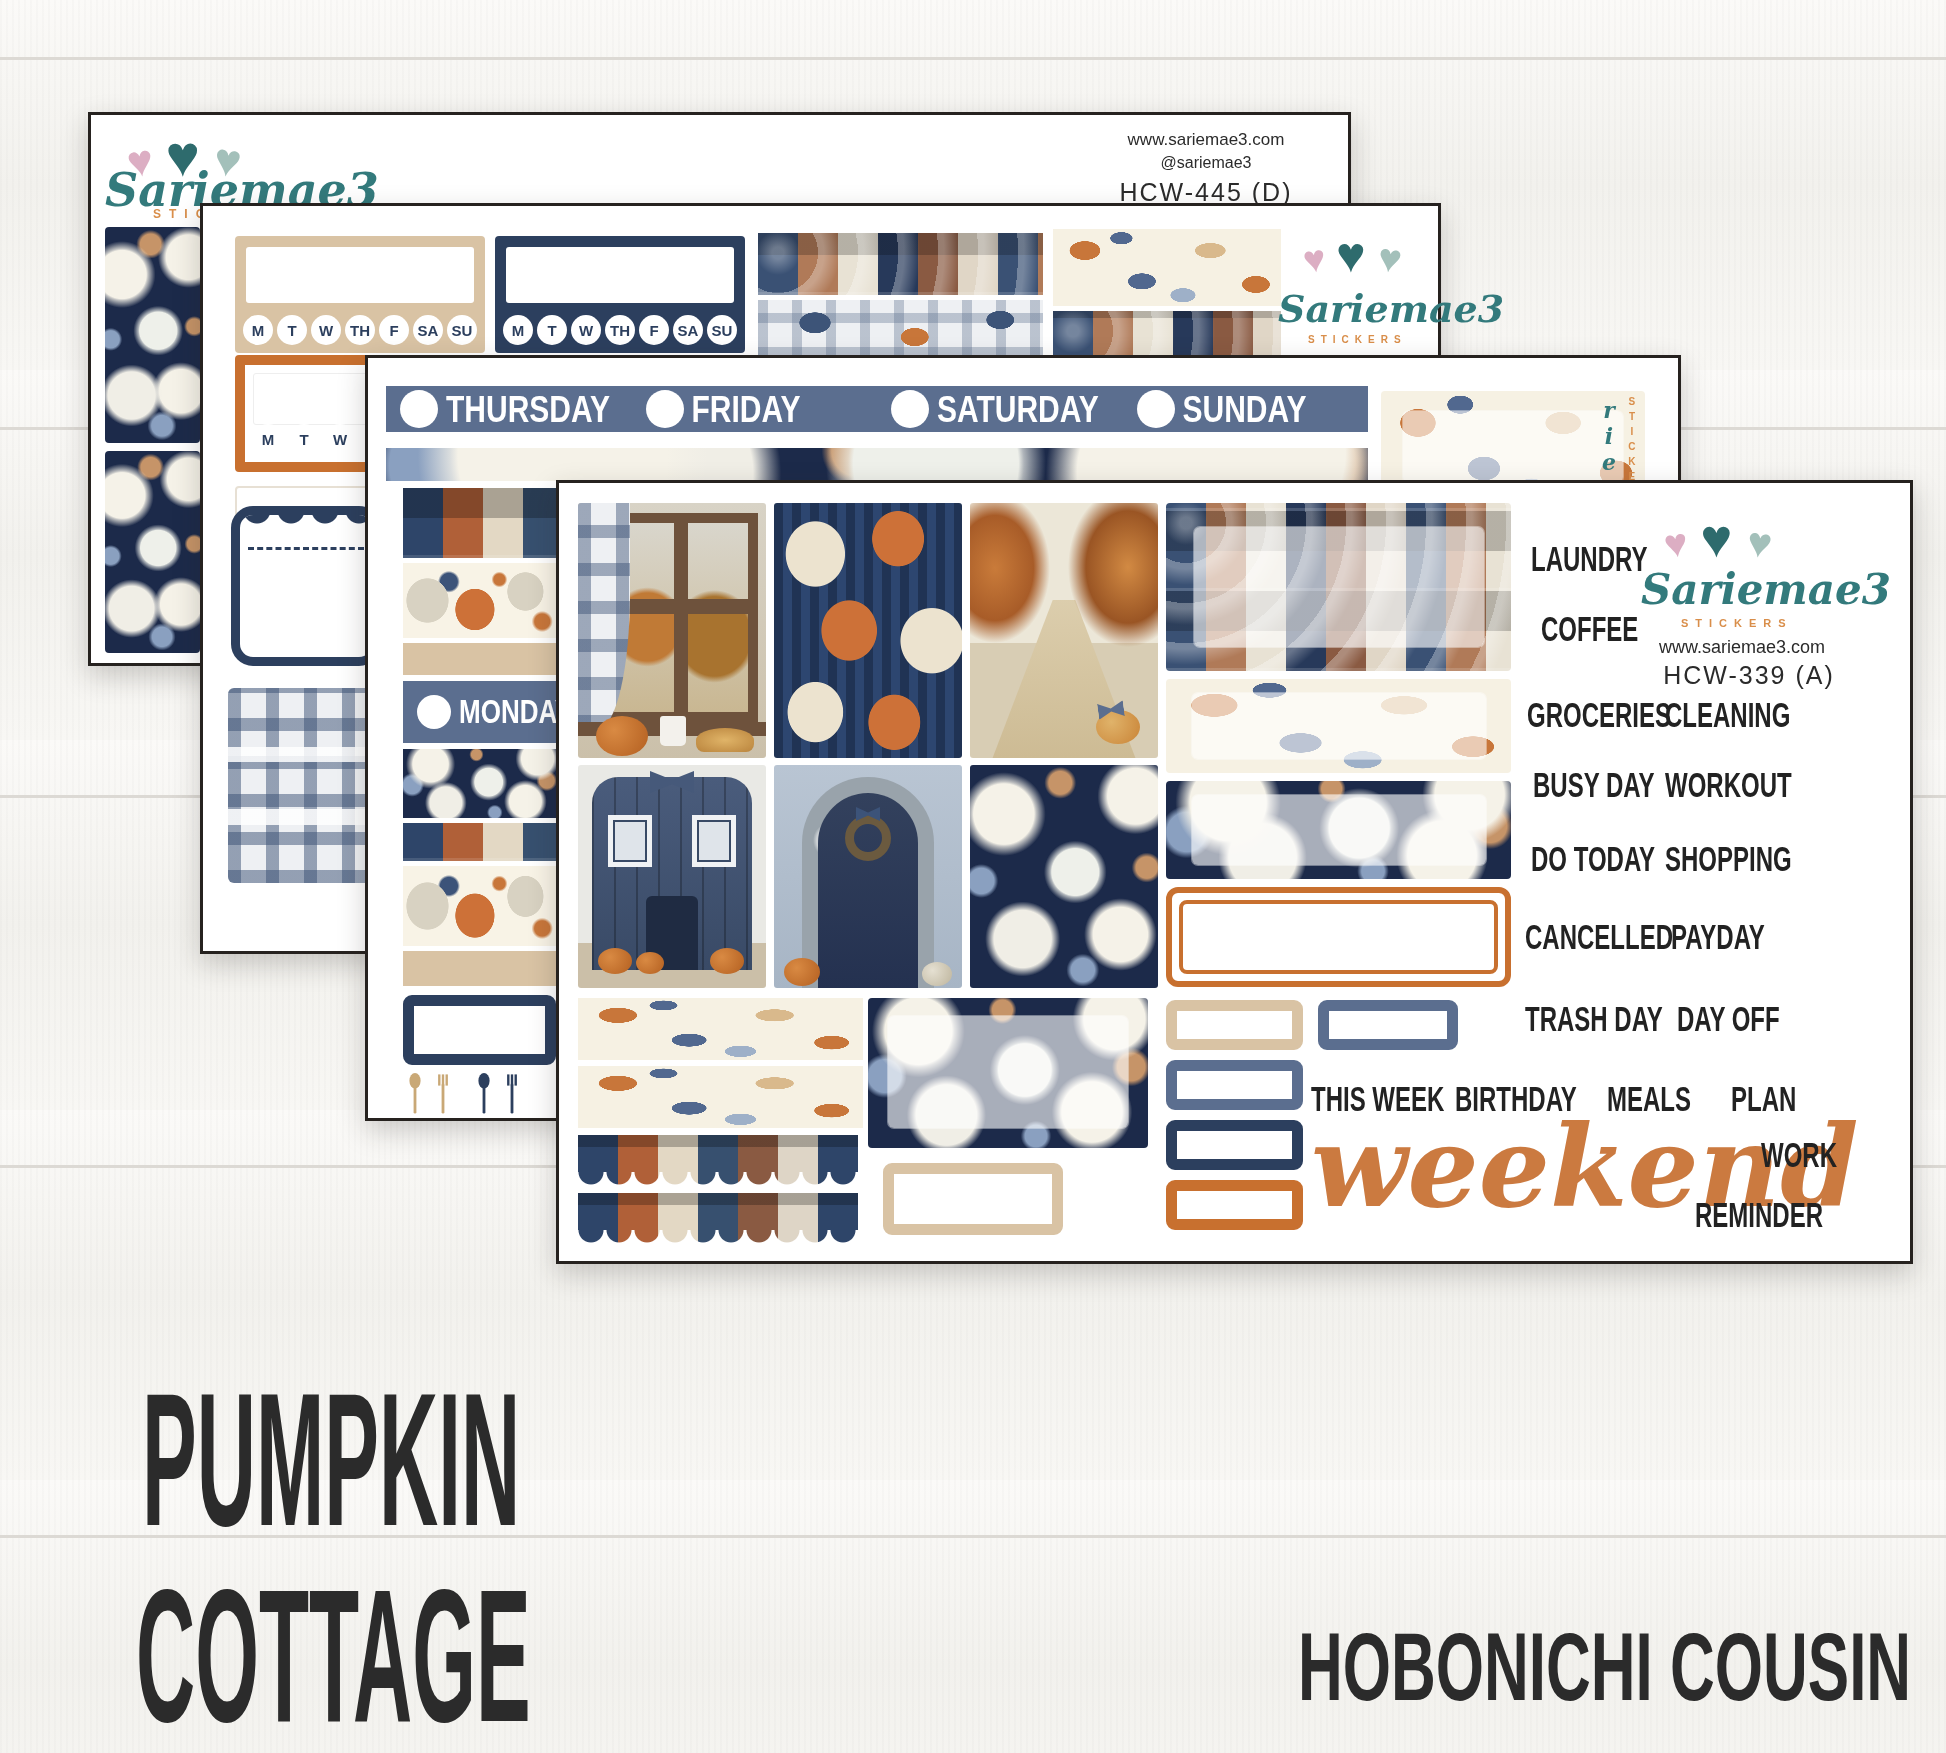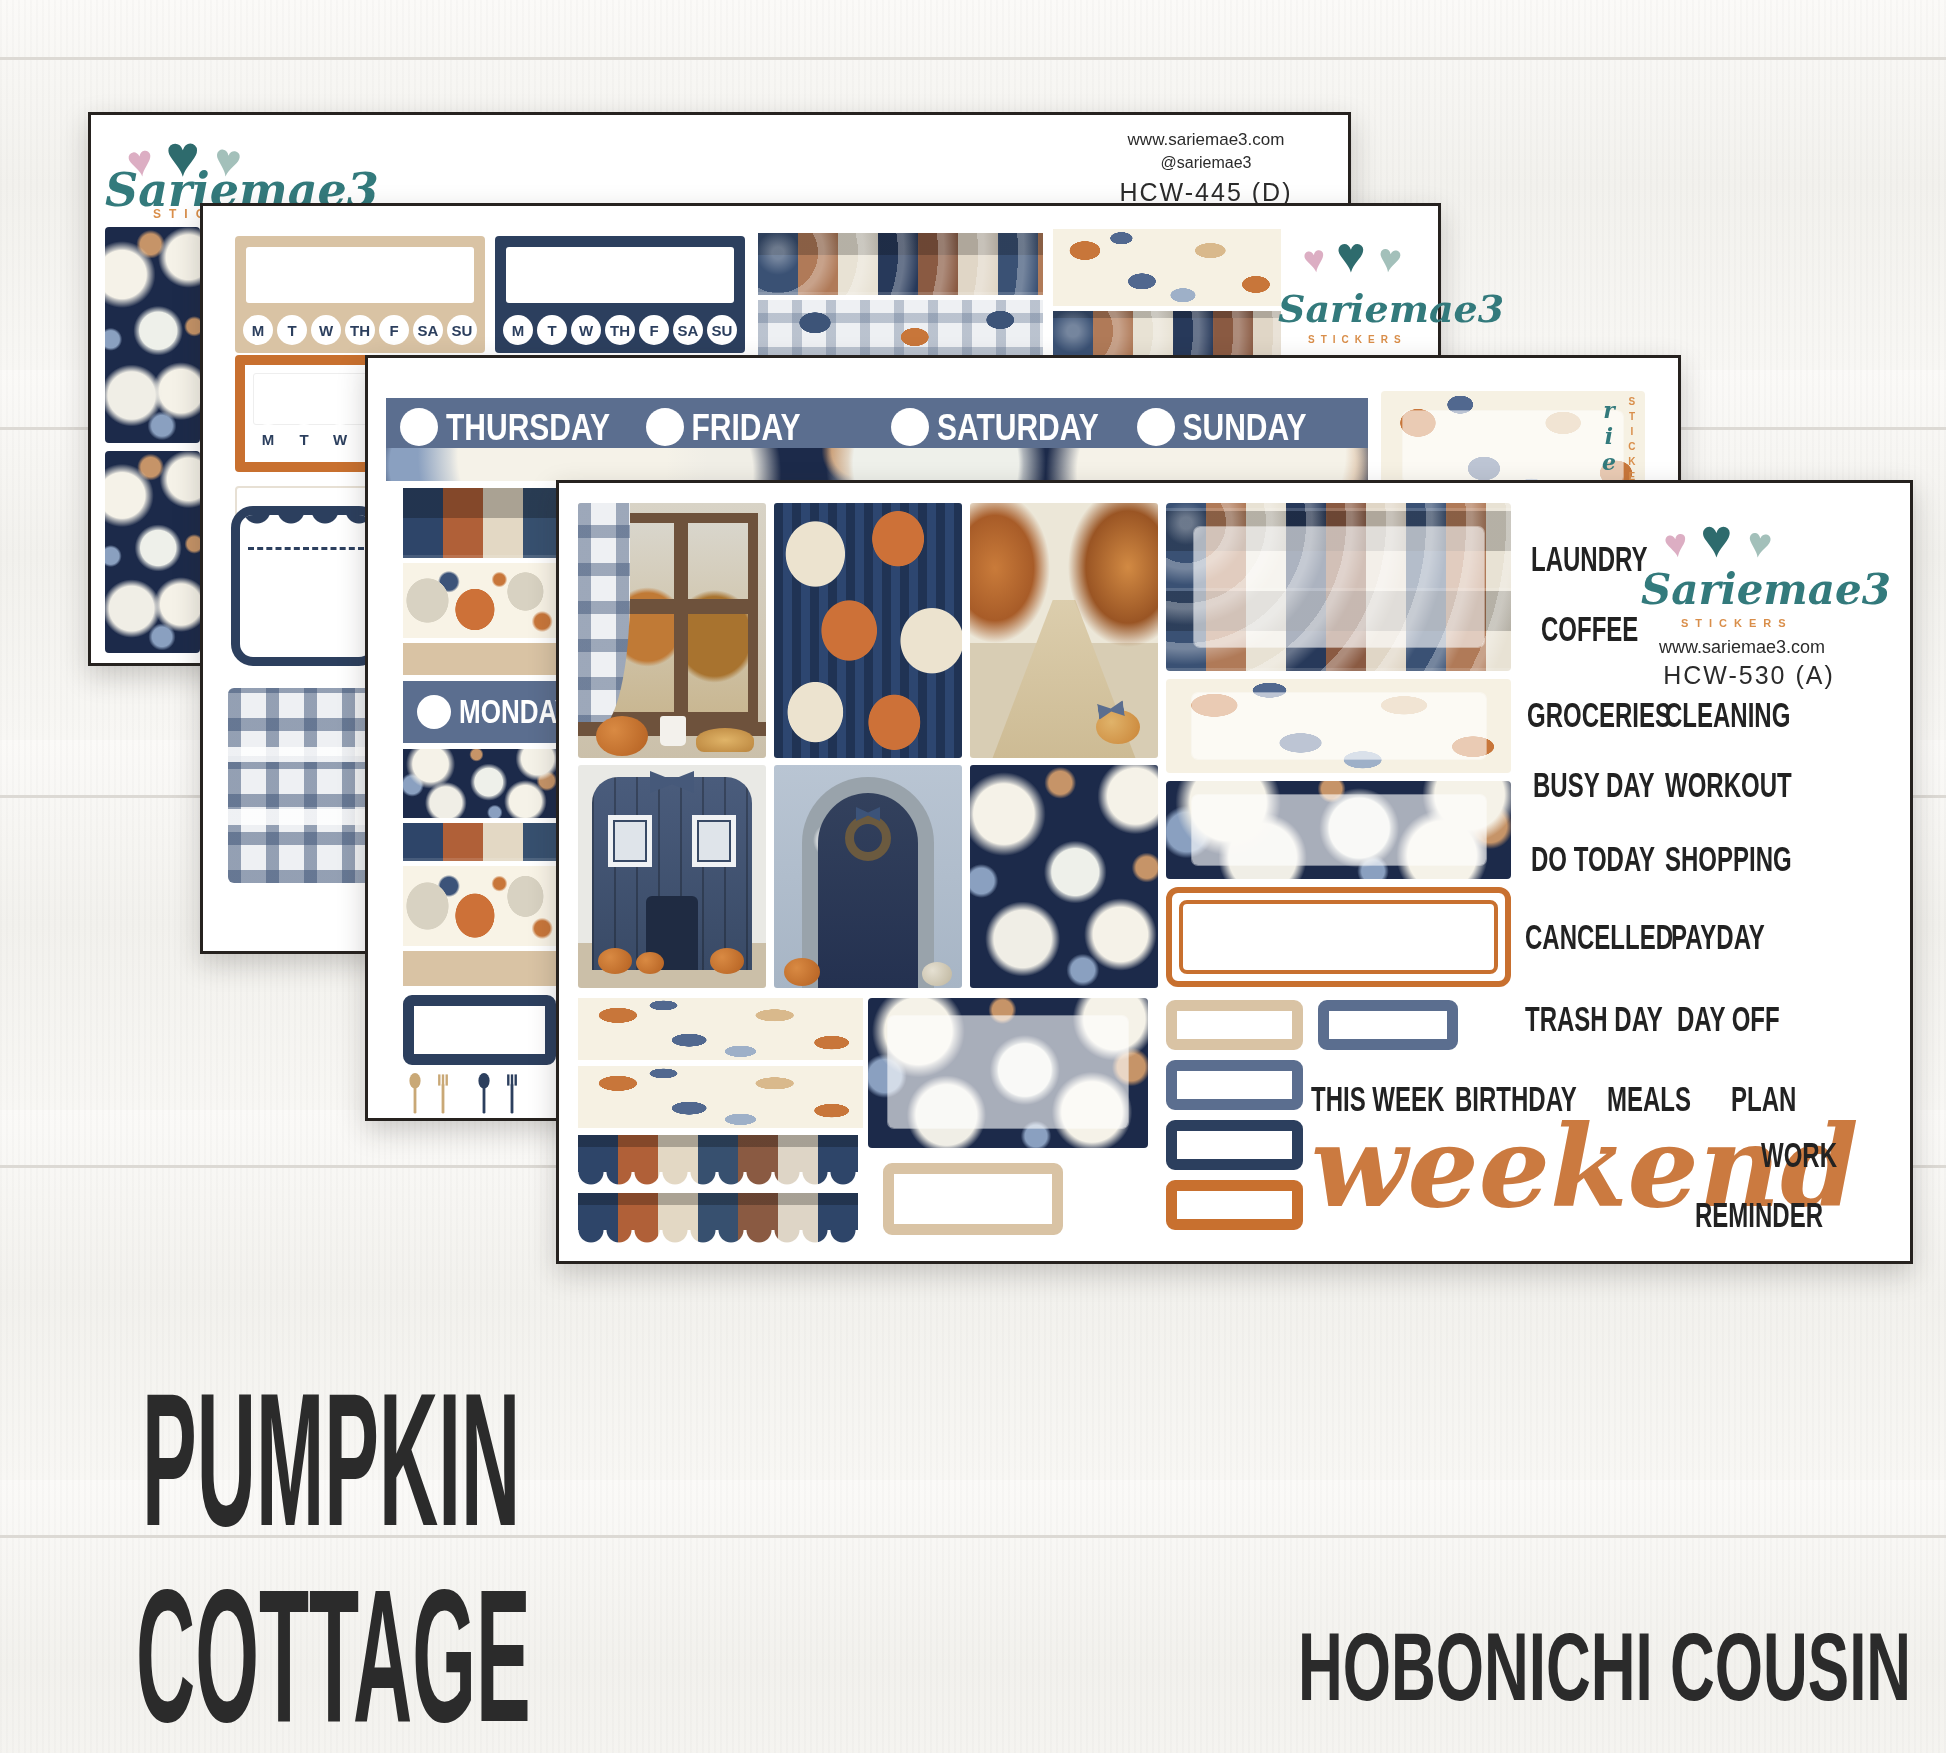--- a/index.html
+++ b/index.html
@@ -284,21 +284,21 @@
   <div style="left:32px;top:280px;width:200px;height:52px;background:#fff;border:2px solid #e7e0d4;border-radius:4px;"></div>
   <div class="scallop-frame" style="left:28px;top:300px;width:150px;height:160px;"></div>
   <div class="plaid-blue" style="left:25px;top:482px;width:150px;height:195px;border-radius:6px;background-image:
       linear-gradient(0deg, transparent 0 30%, rgba(255,255,255,.85) 30% 38%, transparent 38% 62%, rgba(255,255,255,.85) 62% 70%, transparent 70%),
       repeating-linear-gradient(90deg, rgba(58,80,116,.5) 0 13px, transparent 13px 38px),
       repeating-linear-gradient(0deg, rgba(58,80,116,.5) 0 13px, transparent 13px 38px);"></div>
 </div>
 
 <div class="sheet" id="sheet-c">
 
-  <div class="daystrip" style="left:18px;top:40px;width:982px;height:57px;">
+  <div class="daystrip" style="left:18px;top:28px;width:982px;height:46px;">
     <div class="seg">
         <span class="circ"></span>
         <span class="dl">THURSDAY</span>
       </div>
     <div class="seg">
         <span class="circ"></span>
         <span class="dl">FRIDAY</span>
       </div>
     <div class="seg">
         <span class="circ"></span>
@@ -414,21 +414,21 @@
     </div>
 
   <div class="hearts" style="left:1105px;top:28px;">
     <span style="font-size:40px;color:#dcaec3;transform:rotate(-8deg)">♥</span>
     <span style="font-size:54px;color:#2e6b6d;margin-left:8px;">♥</span>
     <span style="font-size:42px;color:#a3c0ba;margin-left:10px;transform:rotate(8deg)">♥</span>
   </div>
   <div class="script brandname" style="left:1082px;top:82px;font-size:42px;">Sariemae3</div>
   <div class="stick" style="left:1122px;top:134px;font-size:11px;letter-spacing:7px;">STICKERS</div>
   <div class="info" style="left:1068px;top:152px;width:230px;font-size:18px;">www.sariemae3.com</div>
-  <div class="sku" style="left:1090px;top:178px;width:200px;text-align:center;">HCW-530 (A)</div>
+  <div class="sku" style="left:1090px;top:178px;width:200px;text-align:center;">HCW-339 (A)</div>
 
   <span class="w" style="left:972px;top:56px;">LAUNDRY</span>
   <span class="w" style="left:982px;top:126px;">COFFEE</span>
   <span class="w" style="left:968px;top:212px;">GROCERIES</span>
   <span class="w" style="left:1106px;top:212px;">CLEANING</span>
   <span class="w" style="left:974px;top:282px;">BUSY DAY</span>
   <span class="w" style="left:1106px;top:282px;">WORKOUT</span>
   <span class="w" style="left:972px;top:356px;">DO TODAY</span>
   <span class="w" style="left:1106px;top:356px;">SHOPPING</span>
   <span class="w" style="left:966px;top:434px;">CANCELLED</span>

